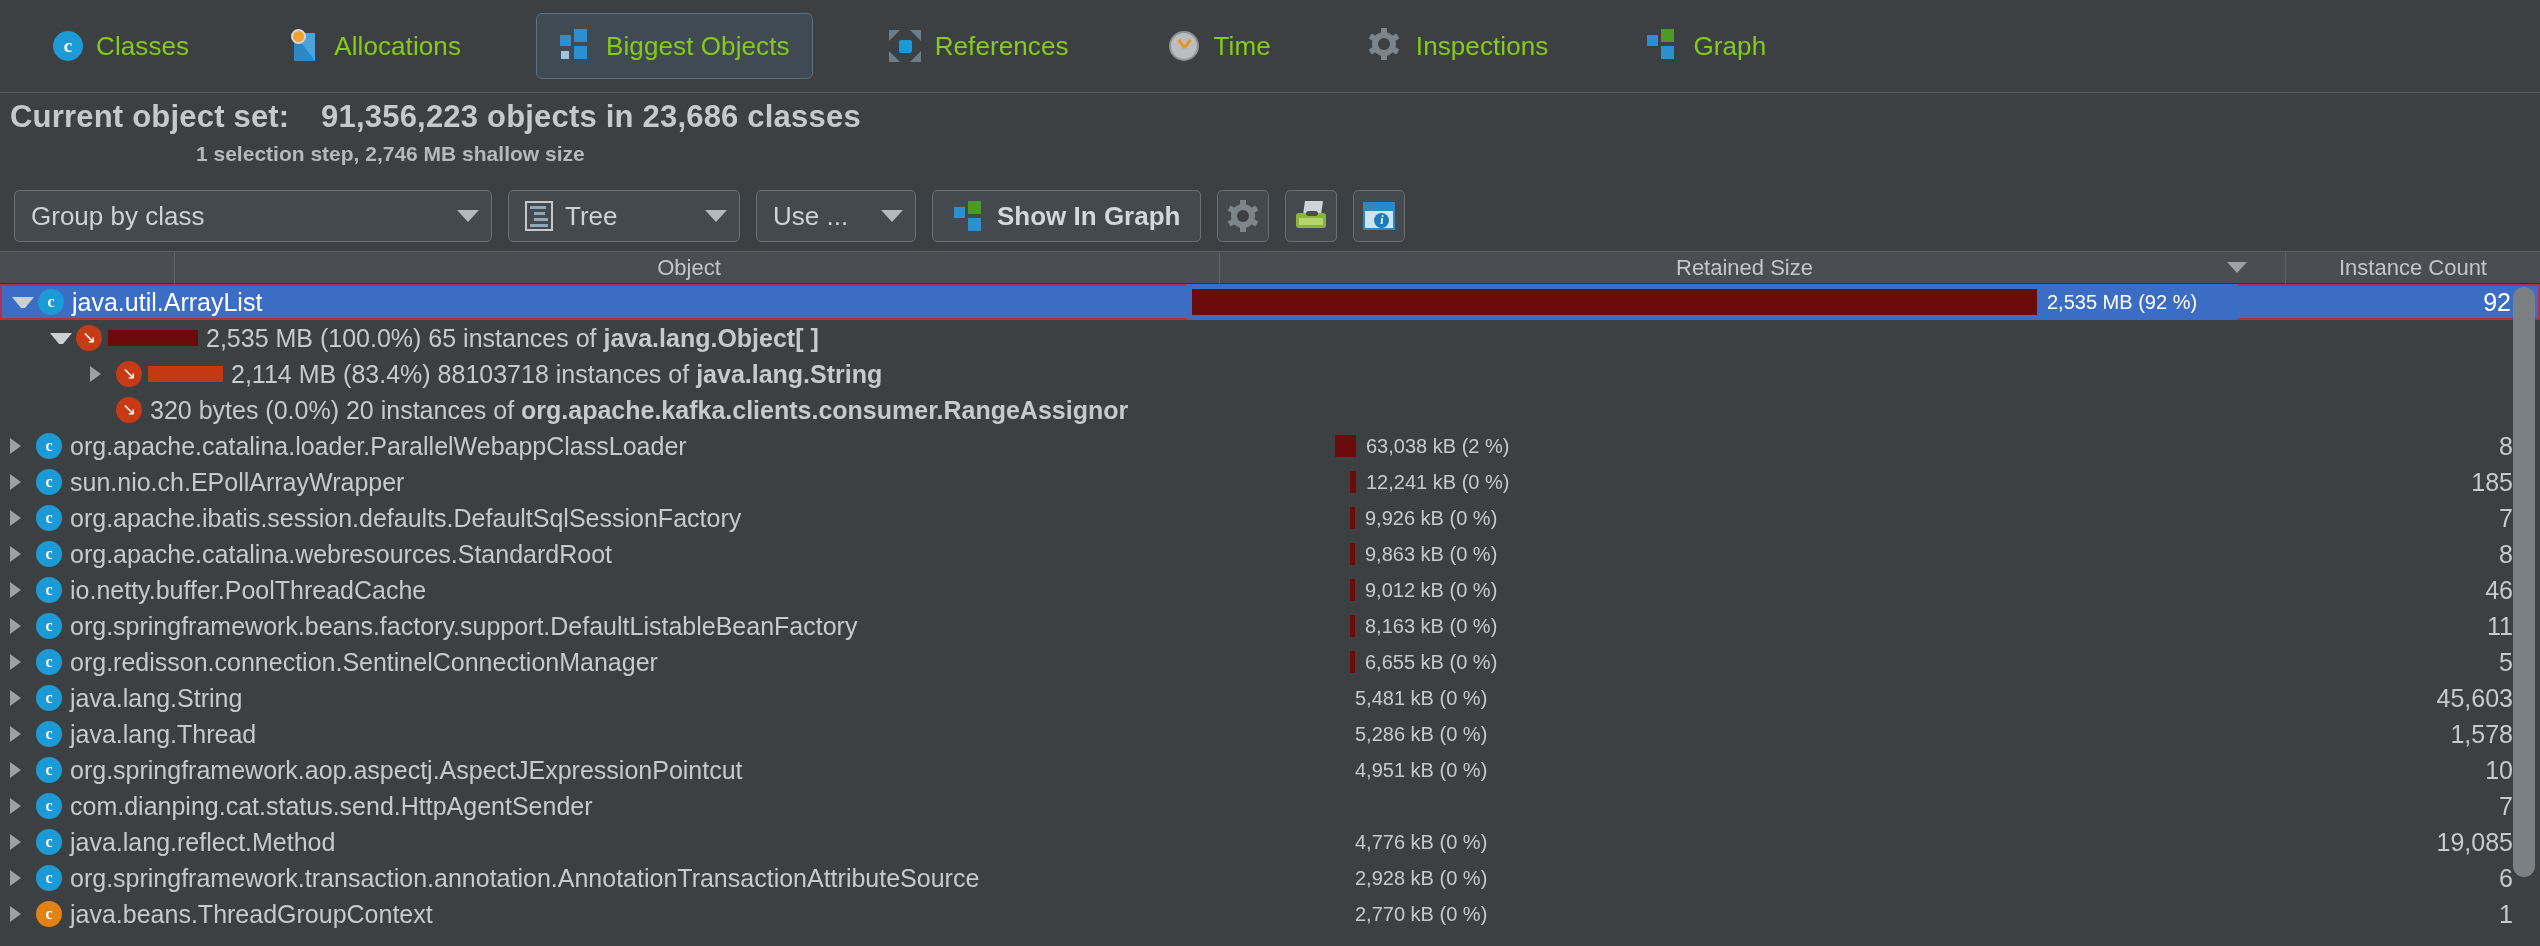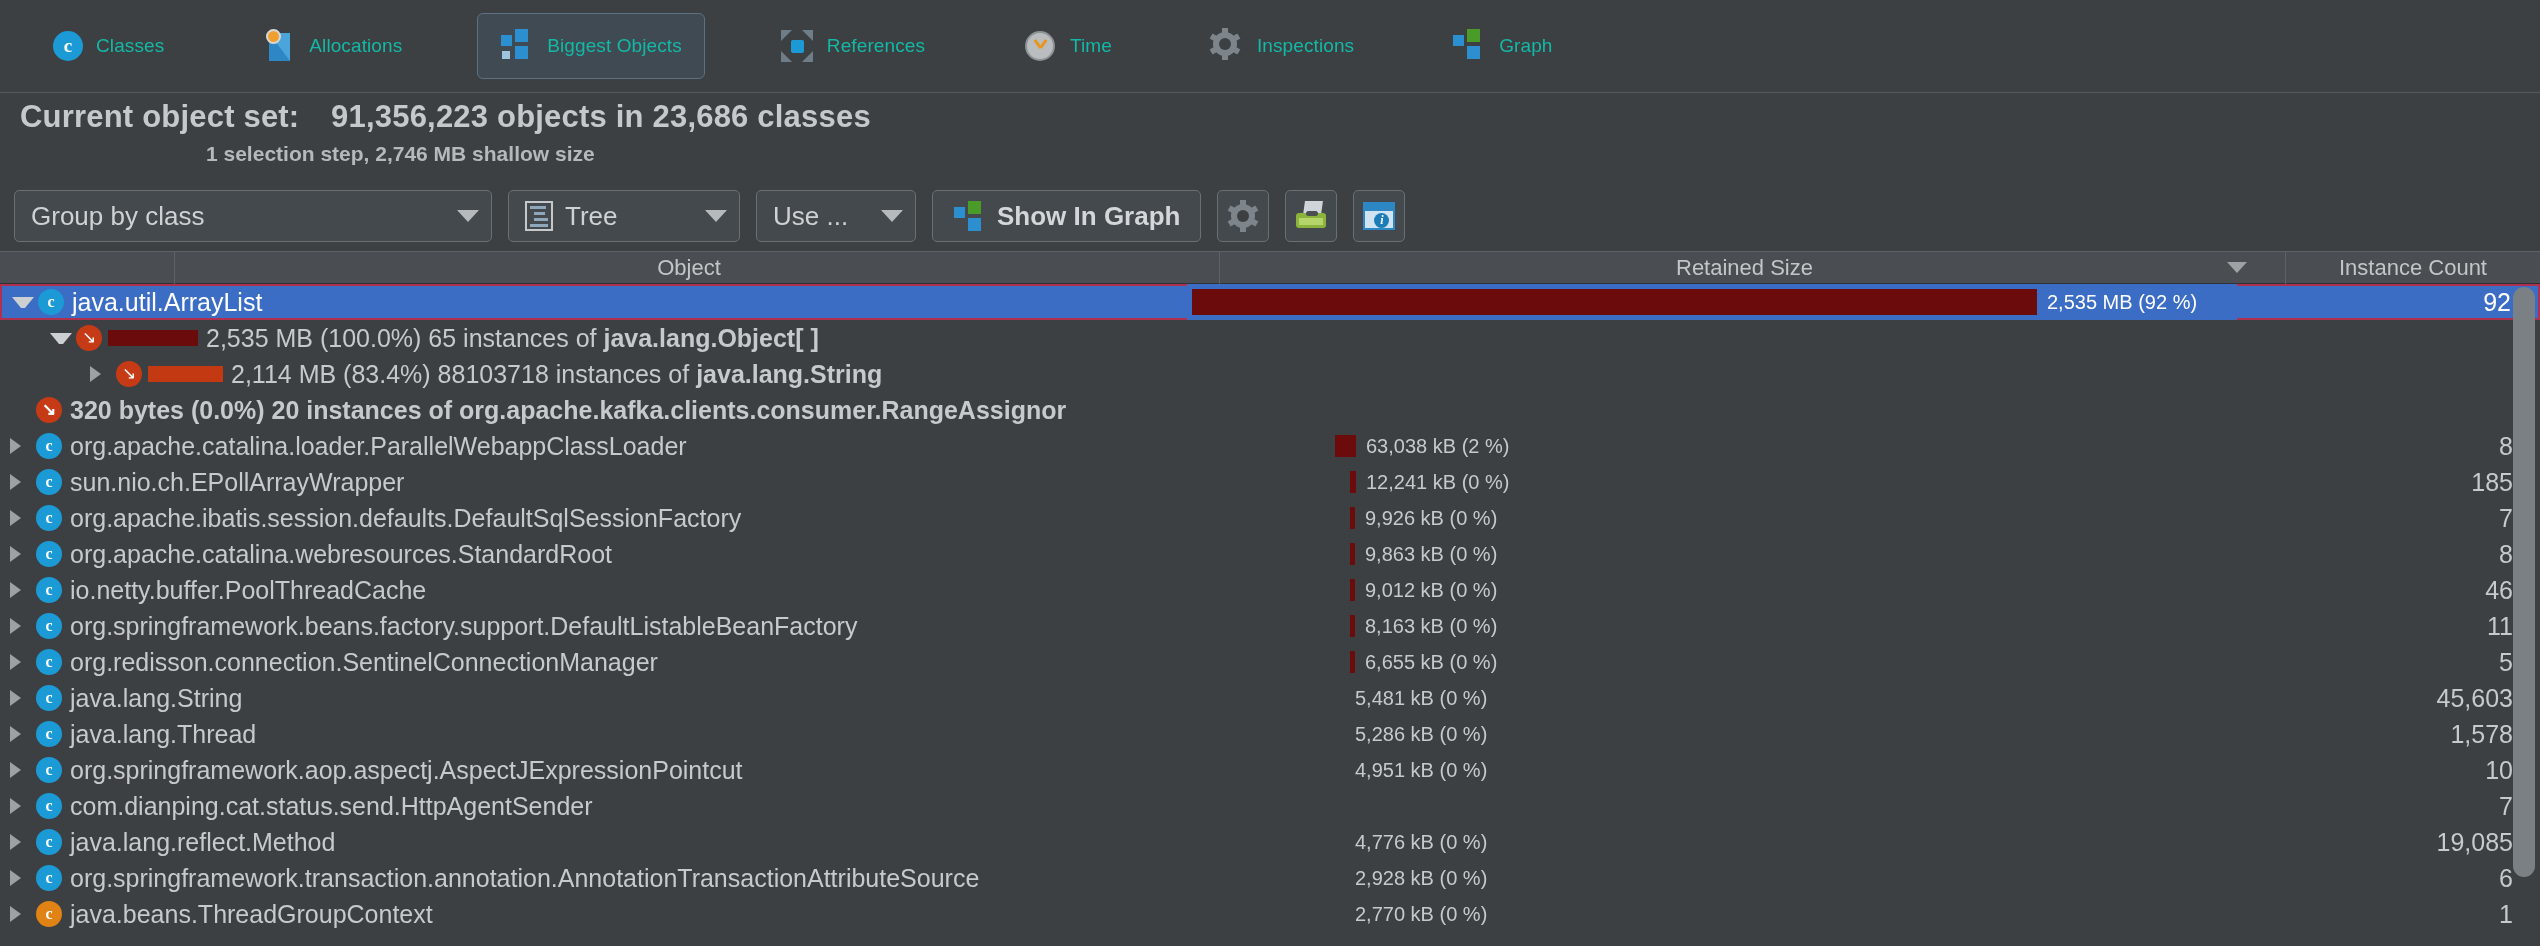--- a/index.html
+++ b/index.html
@@ -27,21 +27,21 @@
     height: 66px; padding: 0 22px;
     border-radius: 6px;
     border: 1px solid transparent;
     cursor: pointer;
     margin-right: 52px;
   }
   .tab.selected {
     background: #3f4a52;
     border: 1px solid #5d7182;
   }
-  .tab .label { font-size: 19px; color: #14b8a6; white-space: nowrap; letter-spacing: .1px; }
+  .tab .label { font-size: 26px; color: #84cc16; white-space: nowrap; letter-spacing: .1px; }
   .ticon { width: 34px; height: 34px; position: relative; flex: 0 0 34px; }
 
   
   .ic-class { border-radius: 50%; background: #1c9ad6; display:flex; align-items:center; justify-content:center;
               color:#fff; font-size:20px; font-weight:bold; font-family:"Liberation Serif",serif; }
   .ic-class.small { width:26px;height:26px;flex:0 0 26px;font-size:16px; }
   .ic-class.orange { background:#e08214; }
 
   
   .ic-alloc { }
@@ -81,21 +81,21 @@
   .gear .ring { position:absolute; left:3px; top:3px; width:24px;height:24px; border-radius:50%;
       border:6px solid #7d858b; }
   .gear .t { position:absolute; background:#7d858b; left:12px; top:-1px; width:6px;height:32px; }
   .gear .t2 { position:absolute; background:#7d858b; left:12px; top:-1px; width:6px;height:32px; transform:rotate(60deg); }
   .gear .t3 { position:absolute; background:#7d858b; left:12px; top:-1px; width:6px;height:32px; transform:rotate(120deg); }
   .gear .hole { position:absolute; left:9px; top:9px; width:12px;height:12px;border-radius:50%; background:#3c4043; }
 
   
   .objset {
     flex: 0 0 88px;
-    padding-left: 20px;
+    padding-left: 10px;
     padding-top: 6px;
   }
   .objset .line1 { font-size: 31px; font-weight: bold; color: #c6c9cb; letter-spacing:.2px;}
   .objset .line1 .lbl { color:#c6c9cb; }
   .objset .line2 { font-size: 21px; font-weight: bold; color: #b5b9bb; margin-top: 7px; margin-left: 186px; }
 
   
   .toolbar {
     flex: 0 0 70px;
     display: flex; align-items: center; gap: 16px;
@@ -356,21 +356,21 @@
           <span class="twisty closed"></span>
           <span class="reficon"></span>
           <span class="minibar bright" style="width:75px;"></span>
           <span>2,114 MB (83.4%) 88103718 instances of <b>java.lang.String</b></span>
         </div>
         <div class="szcell"></div>
         <div class="cntcell"></div>
       </div>
 
       <div class="row">
-        <div class="objcell" style="font-weight:bold;">
+        <div class="objcell" style="padding-left:80px;">
           <span class="twisty none"></span>
           <span class="reficon"></span>
           <span style="margin-left:8px;">320 bytes (0.0%) 20 instances of <b>org.apache.kafka.clients.consumer.RangeAssignor</b></span>
         </div>
         <div class="szcell"></div>
         <div class="cntcell"></div>
       </div>
 
       <div class="row">
         <div class="objcell">

